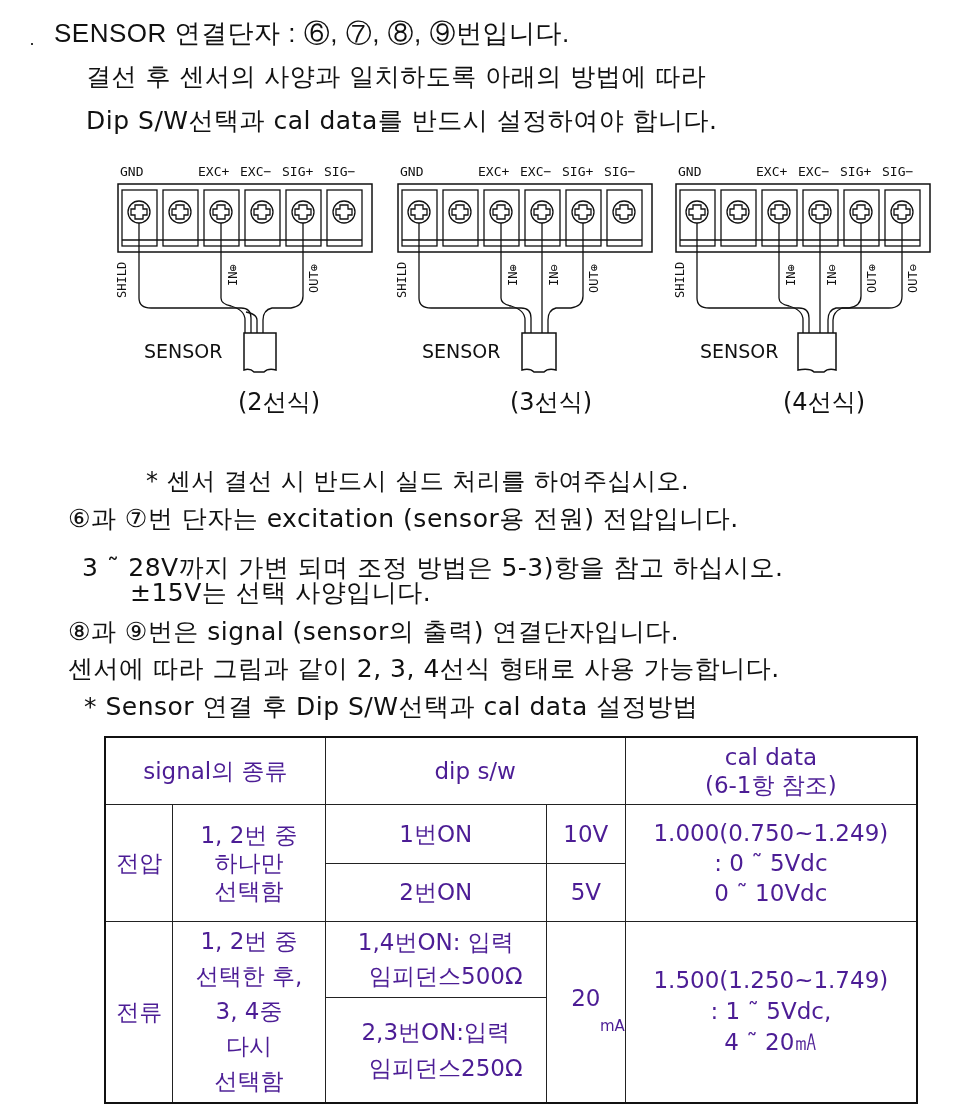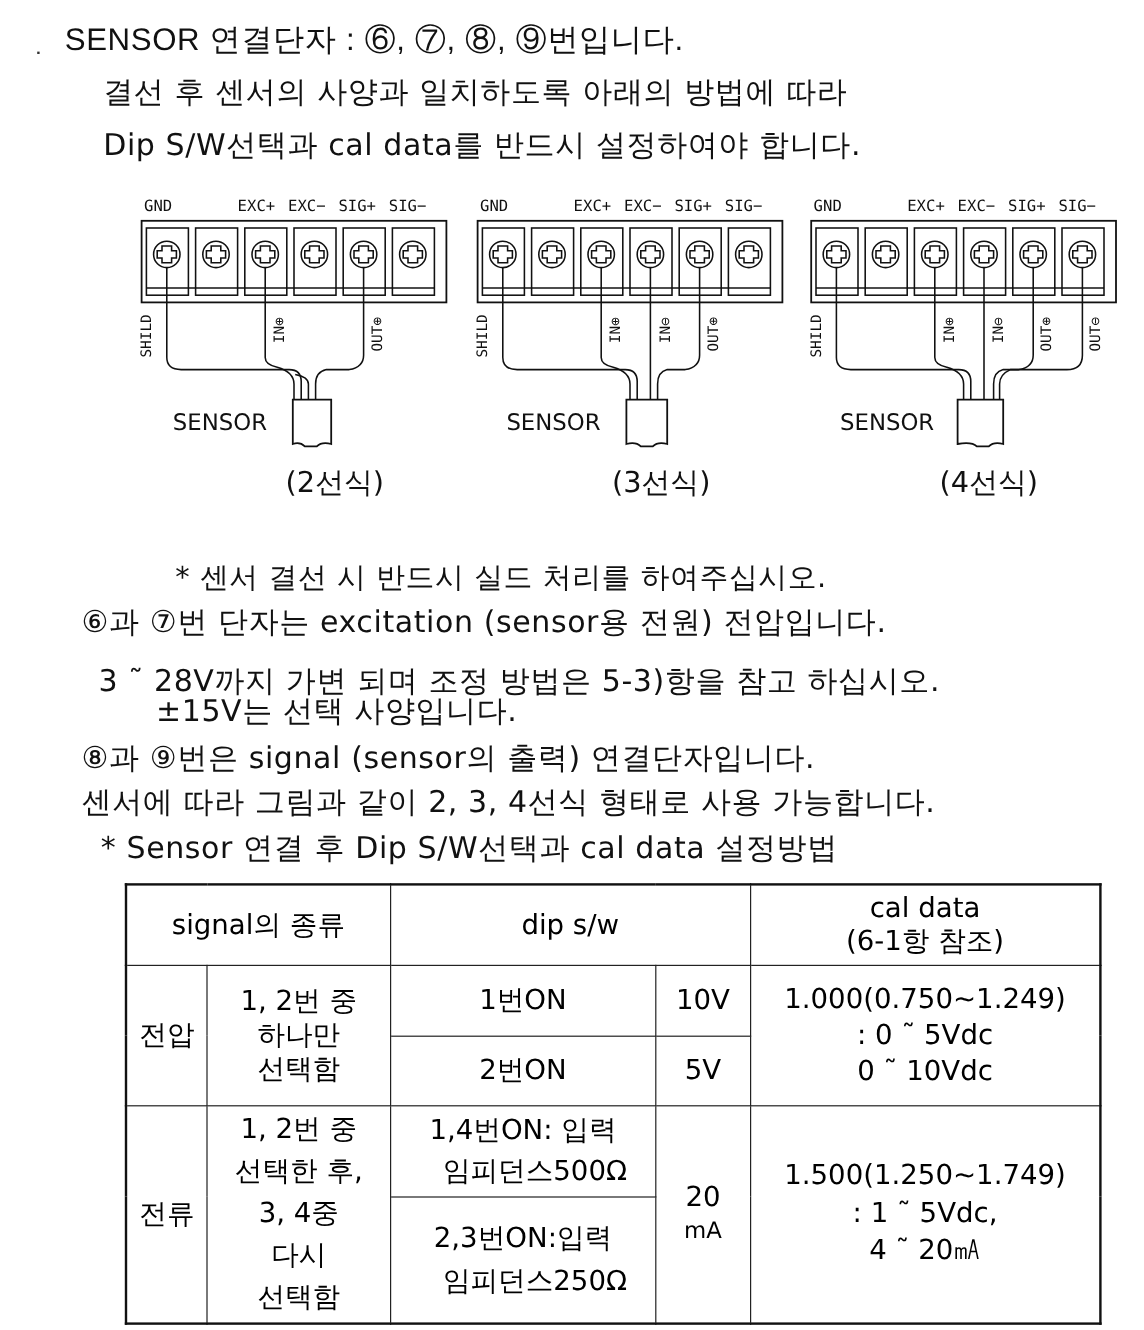--- a/index.html
+++ b/index.html
@@ -5,24 +5,24 @@
   html, body { margin:0; padding:0; background:#ffffff; }
   body { width:953px; height:1108px; position:relative; overflow:hidden;
          font-family:"DejaVu Sans", "Liberation Sans", sans-serif; color:#111; }
   .line { position:absolute; white-space:nowrap; font-size:25px; line-height:30px; letter-spacing:0.5px; }
   .title { font-family:"Liberation Sans", sans-serif; font-size:26px; }
   .dot { position:absolute; left:31px; top:43px; width:2px; height:2px; background:#333; }
   .diagram { position:absolute; top:158px; width:280px; height:222px; }
   .diagram svg { display:block; }
   .caption { position:absolute; font-size:24px; line-height:28px; white-space:nowrap;margin-left:20px; }
   table.spec { position:absolute; left:104px; top:736px; width:814px; border-collapse:collapse;
-               font-family:"DejaVu Sans", sans-serif; font-size:23px; color:#000000; }
+               font-family:"DejaVu Sans", sans-serif; font-size:23px; color:#4c1d95; }
   table.spec td { border:1.5px solid #222; text-align:center; vertical-align:middle; padding:0; line-height:28px; }
   table.spec { border:2.5px solid #111; }
-  .small { font-size:19px; }
+  .small { font-size:15px;text-align:right; }
 </style>
 </head>
 <body>
 
 <div class="dot"></div>
 
 <div class="line title" style="left:54px; top:18px;text-align:center;">SENSOR 연결단자 :  ⑥, ⑦, ⑧, ⑨번입니다.</div>
 <div class="line" style="left:86px; top:62px;">결선 후 센서의 사양과 일치하도록  아래의 방법에 따라</div>
 <div class="line" style="left:86px; top:106px;">Dip S/W선택과 cal data를 반드시 설정하여야 합니다.</div>
 

